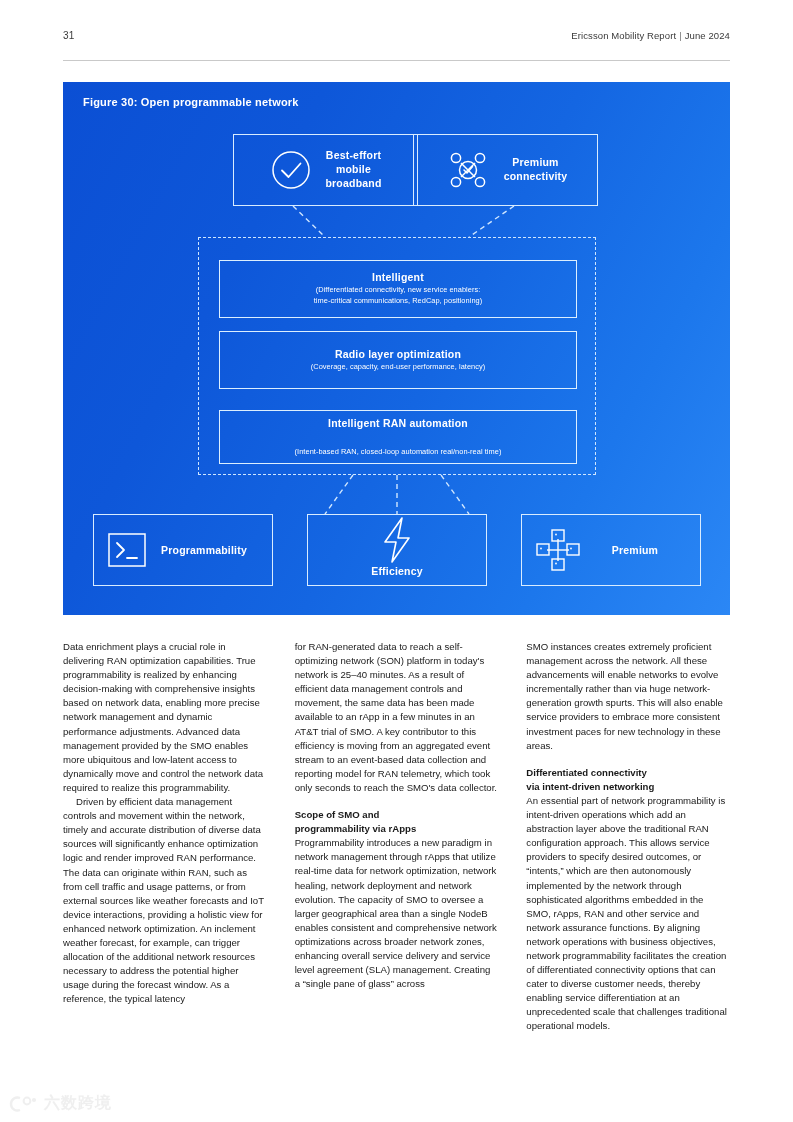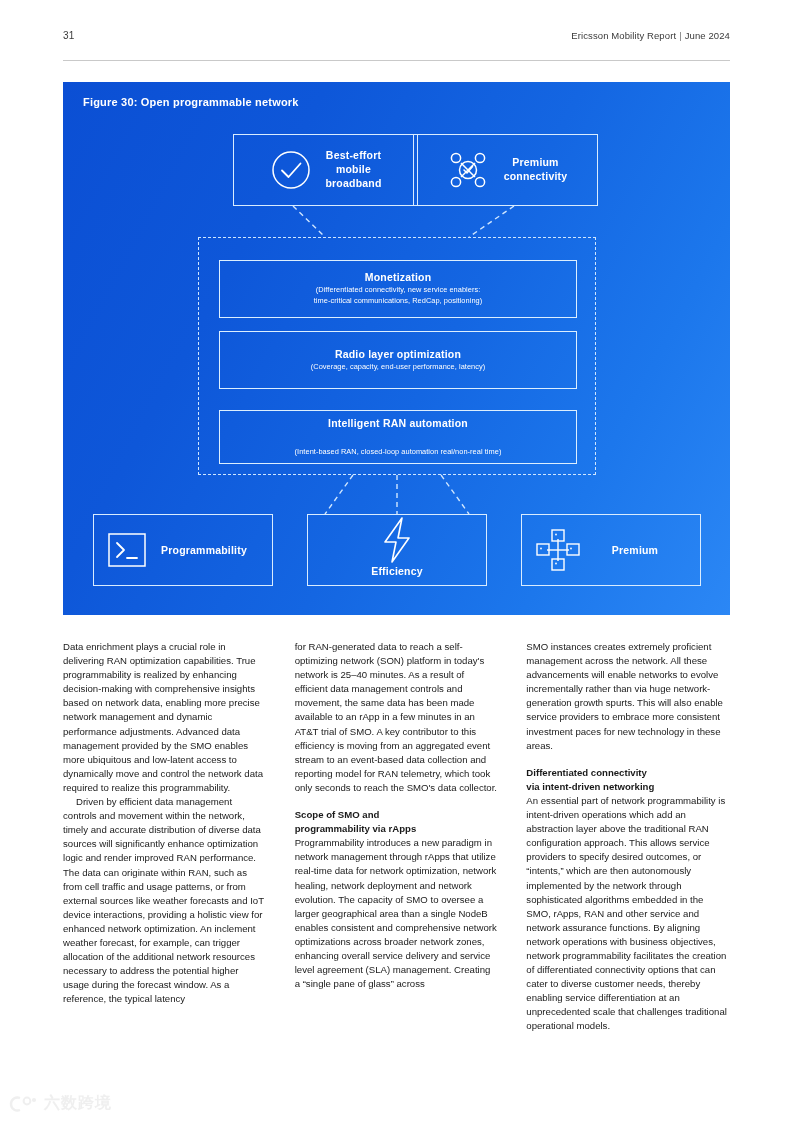--- a/index.html
+++ b/index.html
@@ -255,21 +255,21 @@
     </svg>
     <div class="top-label">
       <div>Premium</div>
       <div>connectivity</div>
     </div>
   </div>
 
   <div class="dashed-container">
 
     <div class="layer-box" id="layer-monetization">
-      <div class="layer-title">Monetization</div>
+      <div class="layer-title">Intelligent</div>
       <div class="layer-sub">
         <div>(Differentiated connectivity, new service enablers:</div>
         <div>time-critical communications, RedCap, positioning)</div>
       </div>
     </div>
 
     <div class="layer-box" id="layer-radio">
       <div class="layer-title">Radio layer optimization</div>
       <div class="layer-sub">
         <div>(Coverage, capacity, end-user performance, latency)</div>

